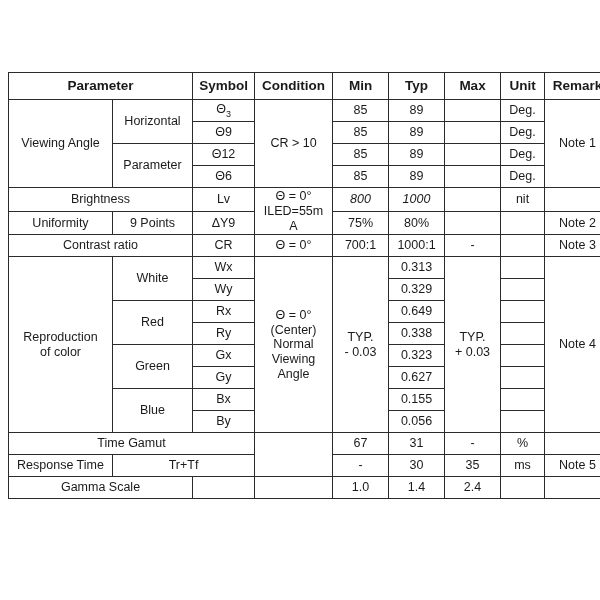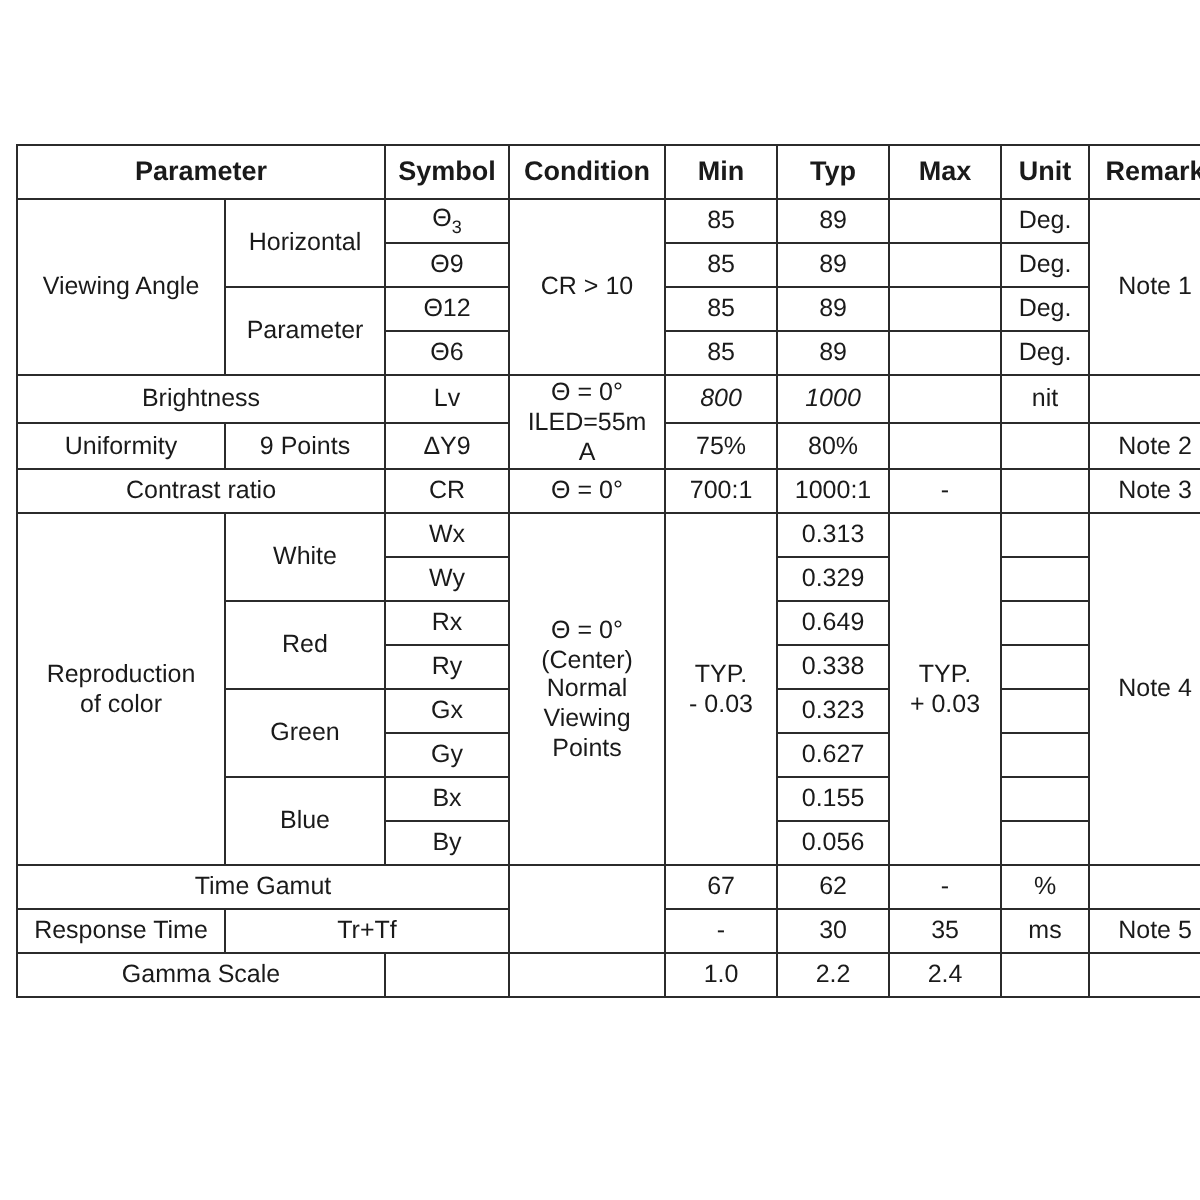--- a/index.html
+++ b/index.html
@@ -180,21 +180,21 @@
           <span>Reproduction</span><br>
           <span>of color</span>
         </td>
         <td rowspan="2">White</td>
         <td>Wx</td>
         <td rowspan="8" class="twoline">
           <span>Θ = 0°</span><br>
           <span>(Center)</span><br>
           <span>Normal</span><br>
           <span>Viewing</span><br>
-          <span>Points</span>
+          <span>Angle</span>
         </td>
         <td rowspan="8" class="twoline">
           <span>TYP.</span><br>
           <span>- 0.03</span>
         </td>
         <td>0.313</td>
         <td rowspan="8" class="twoline">
           <span>TYP.</span><br>
           <span>+ 0.03</span>
         </td>
@@ -237,42 +237,42 @@
       <tr class="rowc">
         <td>By</td>
         <td>0.056</td>
         <td></td>
       </tr>
 
       <tr class="rowc">
         <td class="thickL" colspan="3">Time Gamut</td>
         <td rowspan="2"></td>
         <td>67</td>
-        <td>62</td>
+        <td>31</td>
         <td>-</td>
         <td>%</td>
         <td class="thickR"></td>
       </tr>
 
       <tr class="rowc">
         <td class="thickL">Response Time</td>
         <td colspan="2">Tr+Tf</td>
         <td>-</td>
         <td>30</td>
         <td>35</td>
         <td>ms</td>
         <td class="thickR">Note 5</td>
       </tr>
 
       <tr class="rowc thickB">
         <td class="thickL thickB" colspan="2">Gamma Scale</td>
         <td class="thickB"></td>
         <td class="thickB"></td>
         <td class="thickB">1.0</td>
-        <td class="thickB">2.2</td>
+        <td class="thickB">1.4</td>
         <td class="thickB">2.4</td>
         <td class="thickB"></td>
         <td class="thickB thickR"></td>
       </tr>
 
     </tbody>
   </table>
 
 </div>
 

